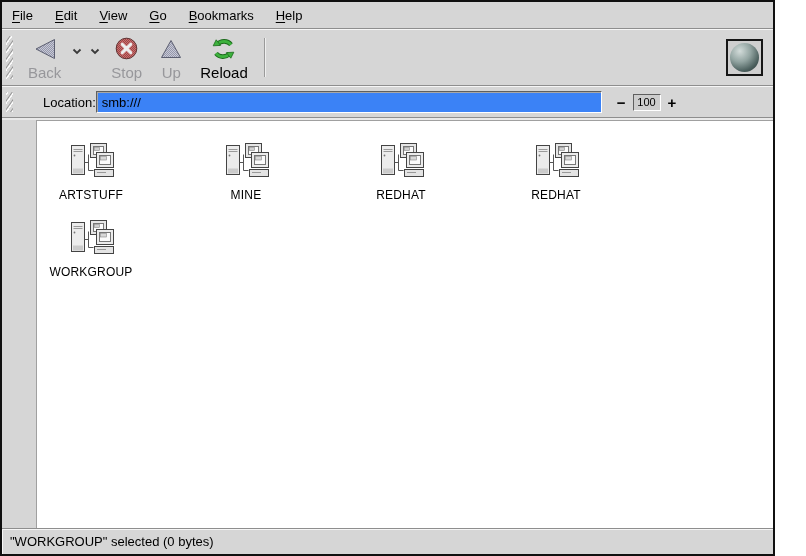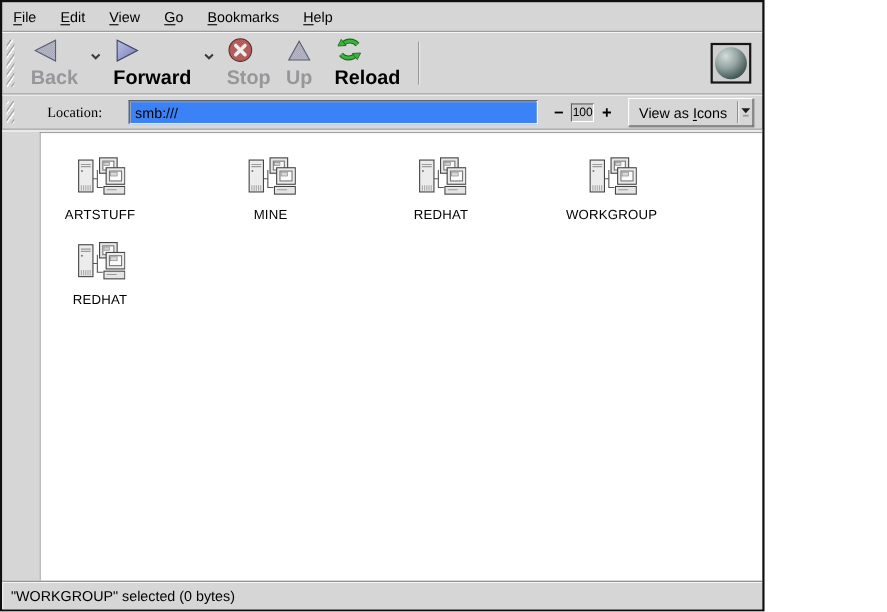--- a/index.html
+++ b/index.html
@@ -1,20 +1,20 @@
 <!DOCTYPE html>
 <html><head>
 <meta charset="utf-8">
 <style>
   * { box-sizing: border-box; margin: 0; padding: 0; }
   html, body { background: #ffffff; }
   body { font-family: "Liberation Sans", "DejaVu Sans", sans-serif; color: #000; }
 
   .window {
-    width: 695px; height: 556px;
+    width: 775px; height: 556px;
     border: 2px solid #101010;
     background: #d6d6d6;
     display: flex; flex-direction: column;
     overflow: hidden;
   }
 
   
   .menubar {
     height: 27px; flex: 0 0 auto;
     display: flex; align-items: center;
@@ -32,23 +32,23 @@
     border-top: 1px solid #f6f6f6;
     border-bottom: 1px solid #8e8e8e;
     padding: 2px 6px 2px 2px;
   }
   .grip {
     width: 7px; margin: 4px 8px 4px 2px; flex: 0 0 auto;
     background: repeating-linear-gradient(305deg,
       #fbfbfb 0px, #fbfbfb 1px, #949494 2px, #d6d6d6 3px, #d6d6d6 5px);
   }
   .tbtn {
-    display: flex; flex-direction: column; justify-content: flex-end;
-    padding: 3px 7px 2px 7px; font-size: 18px; background: transparent; border: none;
-    min-width: 44px; cursor: default; font-weight: bold;
+    display: flex; flex-direction: column; align-items: center; justify-content: flex-end;
+    padding: 3px 7px 2px 7px; font-size: 15px; background: transparent; border: none;
+    min-width: 44px; cursor: default;
   }
   .tbtn .ticon { height: 28px; display: flex; align-items: center; }
   .tbtn .tlabel { margin-top: 2px; white-space: nowrap; }
   .tbtn.disabled .tlabel { color: #97979b; }
   .chev {
     display: flex; align-items: center; justify-content: center;
     width: 16px; margin: 0 1px 12px 1px; align-self: center;
   }
   .tsep {
     width: 0; border-left: 1px solid #9a9a9a; border-right: 1px solid #efefef;
@@ -69,21 +69,21 @@
   
   .locationbar {
     height: 32px; flex: 0 0 auto;
     display: flex; align-items: center;
     border-top: 1px solid #f6f6f6;
     border-bottom: 1px solid #8e8e8e;
     padding: 2px 6px 2px 2px;
     font-size: 13px;
   }
   .locationbar .grip { margin: 3px 8px 3px 2px; align-self: stretch; }
-  .loc-label { margin-left: 22px; margin-right: 24px; white-space: nowrap; font-family: Liberation Serif, serif; }
+  .loc-label { margin-left: 22px; margin-right: 0; white-space: nowrap; }
   .loc-input {
     width: 506px; height: 22px;
     border: 1px solid; border-color: #5f5f5f #ffffff #ffffff #5f5f5f;
     box-shadow: inset 1px 1px 0 #a8a8a8;
     background: #3b82f6; font-family: "Liberation Sans", sans-serif;
     font-size: 13px; padding: 0 5px; outline: none;
   }
   .zoom-out, .zoom-in {
     font-weight: bold; font-size: 15px; padding: 0 3px; cursor: default; line-height: 1;
   }
@@ -183,28 +183,20 @@
           </svg>
       </span>
       <span class="tlabel">Back</span>
     </div>
     <span class="chev">
       <svg width="10" height="7" viewBox="0 0 10 7">
           <polyline points="1.5,1.5 5,5 8.5,1.5" fill="none" stroke="#3a3a3a" stroke-width="1.8"></polyline>
         </svg>
     </span>
 
-    <div class="tbtn">
-      <span class="ticon">
-        <svg width="26" height="24" viewBox="0 0 26 24">
-            <polygon points="3.5,2.5 3.5,21.5 22,12" fill="url(#gradFwd)" stroke="#3d4164"></polygon>
-          </svg>
-      </span>
-      <span class="tlabel">Forward</span>
-    </div>
     <span class="chev">
       <svg width="10" height="7" viewBox="0 0 10 7">
           <polyline points="1.5,1.5 5,5 8.5,1.5" fill="none" stroke="#3a3a3a" stroke-width="1.8"></polyline>
         </svg>
     </span>
 
     <div class="tbtn disabled">
       <span class="ticon">
         <svg width="25" height="25" viewBox="0 0 25 25">
           <circle cx="12.5" cy="12.5" r="10.3" fill="url(#stipRed)" stroke="#5c2f2f"></circle>
@@ -251,30 +243,20 @@
     </div>
   </div>
 
   <div class="locationbar">
     <div class="grip"></div>
     <span class="loc-label">Location:</span>
     <input class="loc-input" type="text" value="smb:///" style="">
     <span class="zoom-out">−</span>
     <span class="zoom-level">100</span>
     <span class="zoom-in">+</span>
-    <div class="viewas">
-      <span class="viewas-label"><span>View as </span><span class="mn">I</span><span>cons</span></span>
-      <span class="vsep"></span>
-      <span class="viewas-arrow">
-        <svg width="10" height="10" viewBox="0 0 10 10">
-            <polygon points="1,1.5 9,1.5 5,6" fill="#1a1a1a"></polygon>
-            <rect x="2.4" y="7.4" width="5.2" height="1.6" fill="#9a9a9a"></rect>
-          </svg>
-      </span>
-    </div>
   </div>
 
   <div class="content-outer">
     <div class="content-inner">
       <div class="icon-grid">
 
         <div class="icon-item">
           <span class="icon-box">
             <svg width="46" height="40" viewBox="0 0 46 40">
               <rect x="3.5" y="4.5" width="13" height="29" fill="#ececec" stroke="#444"></rect>
@@ -352,43 +334,43 @@
               <rect x="22.5" y="2.5" width="16" height="14" fill="#e6e6e6" stroke="#444"></rect>
               <rect x="25.5" y="5.5" width="10" height="8" fill="#fbfbfb" stroke="#777"></rect>
               <rect x="26.5" y="6.5" width="5" height="3" fill="#d0d0d0" stroke="#888" stroke-width="0.6"></rect>
               <rect x="28.5" y="11.5" width="17" height="15" fill="#ececec" stroke="#444"></rect>
               <rect x="31.5" y="14.5" width="11" height="9" fill="#fbfbfb" stroke="#777"></rect>
               <rect x="32.5" y="15.5" width="6" height="3.5" fill="#d8d8d8" stroke="#888" stroke-width="0.6"></rect>
               <rect x="26.5" y="28.5" width="19" height="7" fill="#e4e4e4" stroke="#444"></rect>
               <line x1="29" y1="31.5" x2="38" y2="31.5" stroke="#999"></line>
             </svg>
           </span>
+          <span class="icon-label">REDHAT</span>
+        </div>
+
+        <div class="icon-item">
+          <span class="icon-box">
+            <svg width="46" height="40" viewBox="0 0 46 40">
+              <rect x="3.5" y="4.5" width="13" height="29" fill="#ececec" stroke="#444"></rect>
+              <line x1="5.5" y1="8.5" x2="14.5" y2="8.5" stroke="#9a9a9a"></line>
+                <line x1="5.5" y1="10.5" x2="14.5" y2="10.5" stroke="#9a9a9a"></line>
+              <circle cx="6.5" cy="14.5" r="0.9" fill="#777"></circle>
+              <path d="M6 27.5 v5 M8 27.5 v5 M10 27.5 v5 M12 27.5 v5 M14 27.5 v5" stroke="#aaa"></path>
+              <path d="M16.5 21.5 h4 M20.5 13.5 v16 h5" stroke="#555" fill="none"></path>
+              <rect x="22.5" y="2.5" width="16" height="14" fill="#e6e6e6" stroke="#444"></rect>
+              <rect x="25.5" y="5.5" width="10" height="8" fill="#fbfbfb" stroke="#777"></rect>
+              <rect x="26.5" y="6.5" width="5" height="3" fill="#d0d0d0" stroke="#888" stroke-width="0.6"></rect>
+              <rect x="28.5" y="11.5" width="17" height="15" fill="#ececec" stroke="#444"></rect>
+              <rect x="31.5" y="14.5" width="11" height="9" fill="#fbfbfb" stroke="#777"></rect>
+              <rect x="32.5" y="15.5" width="6" height="3.5" fill="#d8d8d8" stroke="#888" stroke-width="0.6"></rect>
+              <rect x="26.5" y="28.5" width="19" height="7" fill="#e4e4e4" stroke="#444"></rect>
+              <line x1="29" y1="31.5" x2="38" y2="31.5" stroke="#999"></line>
+            </svg>
+          </span>
           <span class="icon-label">WORKGROUP</span>
-        </div>
-
-        <div class="icon-item">
-          <span class="icon-box">
-            <svg width="46" height="40" viewBox="0 0 46 40">
-              <rect x="3.5" y="4.5" width="13" height="29" fill="#ececec" stroke="#444"></rect>
-              <line x1="5.5" y1="8.5" x2="14.5" y2="8.5" stroke="#9a9a9a"></line>
-                <line x1="5.5" y1="10.5" x2="14.5" y2="10.5" stroke="#9a9a9a"></line>
-              <circle cx="6.5" cy="14.5" r="0.9" fill="#777"></circle>
-              <path d="M6 27.5 v5 M8 27.5 v5 M10 27.5 v5 M12 27.5 v5 M14 27.5 v5" stroke="#aaa"></path>
-              <path d="M16.5 21.5 h4 M20.5 13.5 v16 h5" stroke="#555" fill="none"></path>
-              <rect x="22.5" y="2.5" width="16" height="14" fill="#e6e6e6" stroke="#444"></rect>
-              <rect x="25.5" y="5.5" width="10" height="8" fill="#fbfbfb" stroke="#777"></rect>
-              <rect x="26.5" y="6.5" width="5" height="3" fill="#d0d0d0" stroke="#888" stroke-width="0.6"></rect>
-              <rect x="28.5" y="11.5" width="17" height="15" fill="#ececec" stroke="#444"></rect>
-              <rect x="31.5" y="14.5" width="11" height="9" fill="#fbfbfb" stroke="#777"></rect>
-              <rect x="32.5" y="15.5" width="6" height="3.5" fill="#d8d8d8" stroke="#888" stroke-width="0.6"></rect>
-              <rect x="26.5" y="28.5" width="19" height="7" fill="#e4e4e4" stroke="#444"></rect>
-              <line x1="29" y1="31.5" x2="38" y2="31.5" stroke="#999"></line>
-            </svg>
-          </span>
-          <span class="icon-label">REDHAT</span>
         </div>
 
       </div>
     </div>
   </div>
 
   <div class="statusbar">
     <span>"WORKGROUP" selected (0 bytes)</span>
   </div>
 

